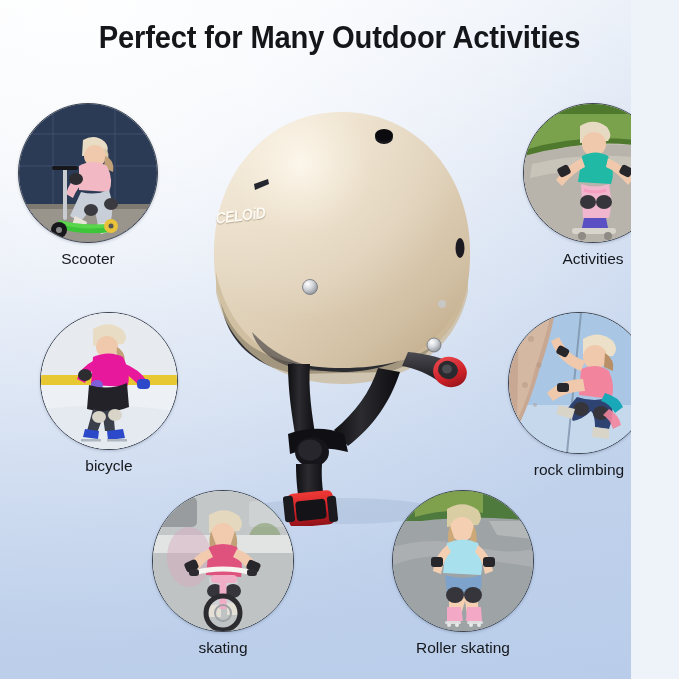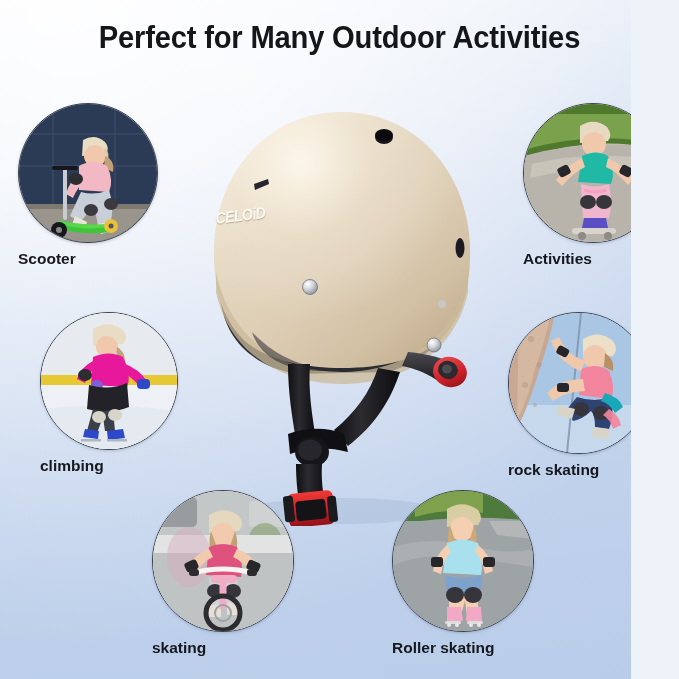--- a/index.html
+++ b/index.html
@@ -30,22 +30,22 @@
   
   .bubble{position:absolute;z-index:5;}
   .circ{
     position:relative;border-radius:50%;overflow:hidden;
     border:1px solid #3c434f;
     box-shadow:0 1px 3px rgba(40,55,80,.22);
     background:#cfd8e6;
   }
   .circ svg{display:block;width:100%;height:100%;}
   .cap{
-    margin-top:7px;text-align:left;
-    font-size:15.5px;color:#15181d;font-weight:700;
+    margin-top:7px;text-align:center;
+    font-size:15.5px;color:#15181d;font-weight:400;
     white-space:nowrap;
     font-family:"Liberation Sans", sans-serif;
   }
 
   
   .helmet-wrap{position:absolute;left:192px;top:96px;width:300px;height:430px;z-index:4;}
   .helmet-wrap svg{display:block;}
   .logo-text{
     position:absolute;left:20px;top:111px;
     font-size:16px;font-weight:700;font-style:italic;
@@ -271,21 +271,21 @@
           <path d="M52 96 q10 4 20 0 l2 22 h-10 l-2 -14 l-6 16 l-10 -2 Z" fill="#3a3f49"></path>
           <ellipse cx="58" cy="104" rx="7" ry="6" fill="#d8d4c8"></ellipse>
           <ellipse cx="74" cy="102" rx="7" ry="6" fill="#d8d4c8"></ellipse>
           <path d="M44 116 l14 2 l-1 8 l-15 -2 Z" fill="#2b49c8"></path>
           <path d="M66 118 l16 -2 l2 9 l-17 2 Z" fill="#2b49c8"></path>
           <rect x="40" y="126" width="20" height="2.5" fill="#aeb6c0"></rect>
           <rect x="66" y="126" width="20" height="2.5" fill="#aeb6c0"></rect>
         </g>
       </svg>
     </div>
-    <div class="cap">climbing</div>
+    <div class="cap">bicycle</div>
   </div>
 
   <div class="bubble" style="left:508px;top:312px;">
     <div class="circ" style="width:140px;height:140px;">
       <svg viewBox="0 0 140 140">
         <rect width="140" height="140" fill="#a9c6e4"></rect>
         <rect y="92" width="140" height="48" fill="#c5d8ec"></rect>
         <path d="M0 0 L46 0 Q40 30 30 58 Q22 86 10 112 L0 132 Z" fill="#c8a893"></path>
         <path d="M10 0 L42 0 Q36 28 26 56 Q20 82 8 108 Z" fill="#d8bba6" opacity="0.8"></path>
         <g opacity="0.35" fill="#a98a74">
@@ -307,21 +307,21 @@
           <path d="M68 84 q18 6 34 0 q4 18 -2 32 l-14 -2 q0 -12 -4 -16 q-8 8 -18 10 l-6 -12 Z" fill="#2f4372"></path>
           <ellipse cx="72" cy="96" rx="8" ry="7" fill="#35353b"></ellipse>
           <ellipse cx="92" cy="100" rx="8" ry="7" fill="#35353b"></ellipse>
           <path d="M50 92 l16 4 l-3 10 l-16 -5 Z" fill="#d8d4c8"></path>
           <path d="M84 114 l16 2 l0 10 l-17 -2 Z" fill="#d8d4c8"></path>
           <path d="M96 80 q14 4 18 14 l-8 6 q-6 -10 -14 -12 Z" fill="#19a8b8"></path>
           <path d="M100 96 q10 6 12 16 l-8 4 q-3 -10 -10 -14 Z" fill="#f2859d" opacity="0.9"></path>
         </g>
       </svg>
     </div>
-    <div class="cap">rock skating</div>
+    <div class="cap">rock climbing</div>
   </div>
 
   <div class="bubble" style="left:152px;top:490px;">
     <div class="circ" style="width:140px;height:140px;">
       <svg viewBox="0 0 140 140">
         <rect width="140" height="140" fill="#d6d9d9"></rect>
         <rect width="140" height="44" fill="#c3c7c8"></rect>
         <rect x="0" y="6" width="44" height="30" rx="5" fill="#8d9195" opacity="0.8"></rect>
         <rect x="96" y="10" width="44" height="26" rx="4" fill="#cfd3d4" opacity="0.9"></rect>
         <circle cx="112" cy="48" r="16" fill="#7d9a62" opacity="0.55"></circle>

